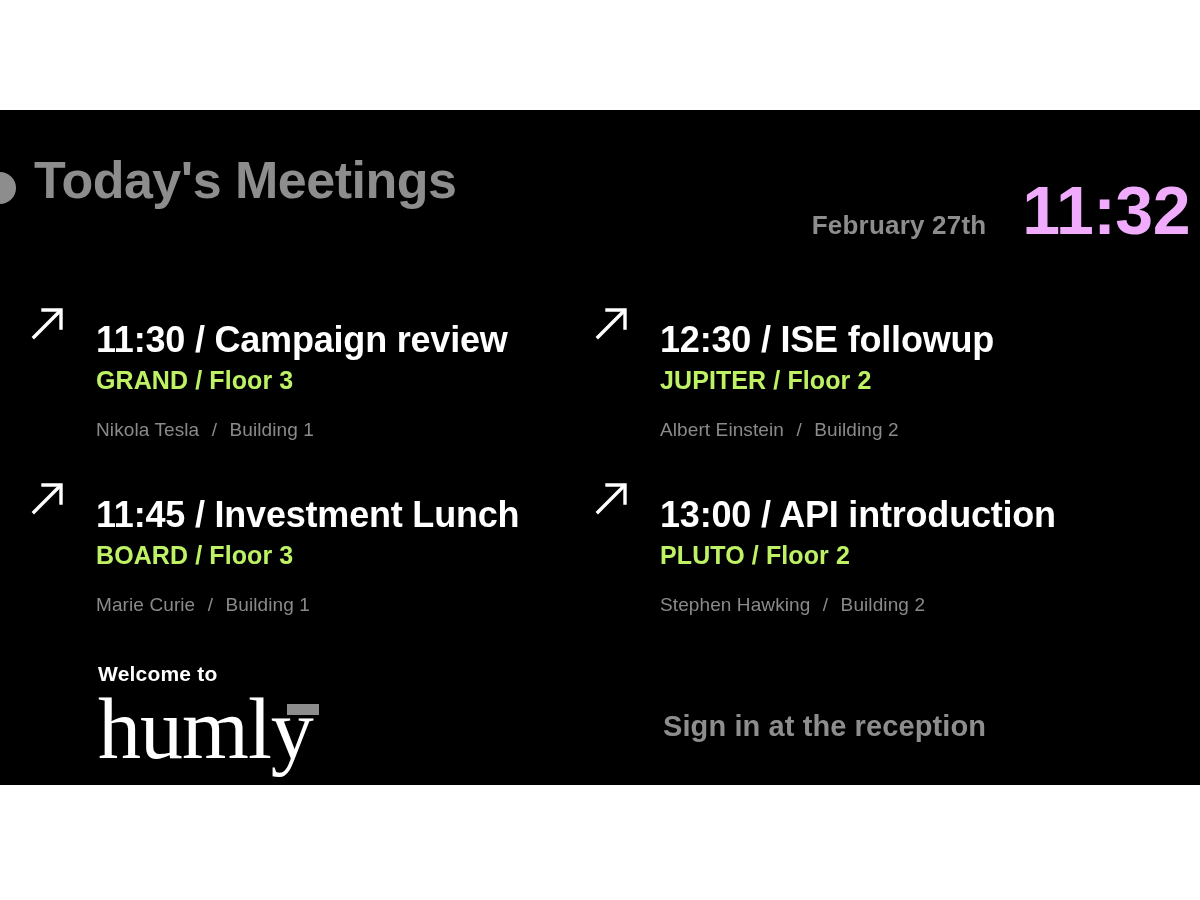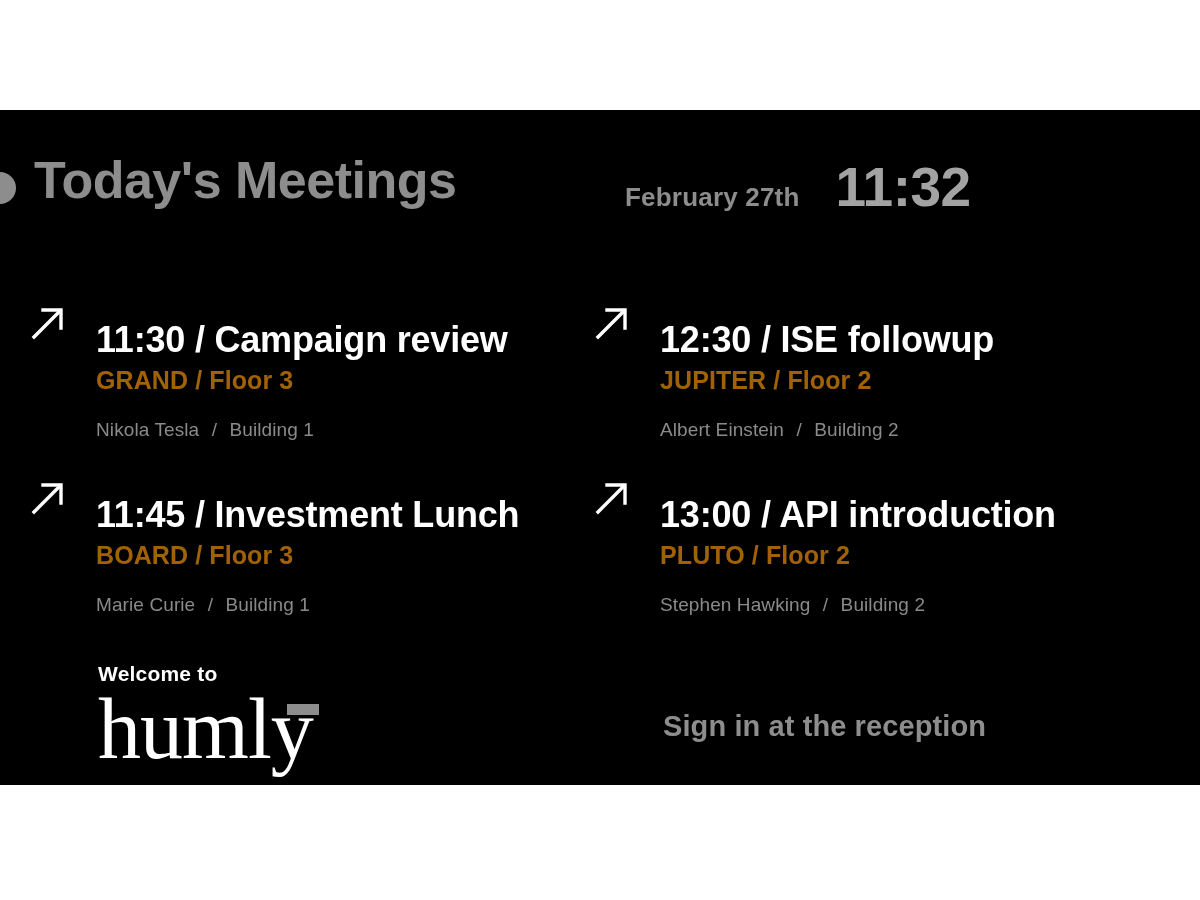--- a/index.html
+++ b/index.html
@@ -49,42 +49,44 @@
     font-size:52px;
     font-weight:bold;
     letter-spacing:-0.5px;
     color:#8d8d8d;
     line-height:1;
     white-space:nowrap;
   }
 
   #date-time {
     position:absolute;
-    left:625px; top:10px;
+    left:660px; top:10px;
     width:530px;
     display:flex;
     align-items:baseline;
+    justify-content:flex-end;
   }
 
   #date-label {
     font-size:26px;
     font-weight:bold;
     color:#8d8d8d;
     white-space:nowrap;
     letter-spacing:0.2px;
   }
 
   #time-label {
-    font-size:55px;
-    font-weight:bold;
-    color:#a3a3a3;
+    font-size:68px;
+    font-weight:bold;
+    color:#f0abfc;
     white-space:nowrap;
     margin-left:36px;
     line-height:1;
     letter-spacing:-0.5px;
+    margin-top:16px;
   }
 
   
   #meetings {
     position:absolute;
     left:0; top:185px;
     width:1200px;
   }
 
   .meeting-row {
@@ -119,21 +121,21 @@
     font-weight:bold;
     color:#ffffff;
     line-height:1.12;
     letter-spacing:-0.2px;
     margin-top:25px;
   }
 
   .meeting-room {
     font-size:25px;
     font-weight:bold;
-    color:#a16207;
+    color:#bef264;
     line-height:1.45;
     margin-top:2px;
     letter-spacing:0.1px;
   }
 
   .meeting-meta {
     font-size:19px;
     font-weight:normal;
     color:#8a8a8a;
     margin-top:20px;

